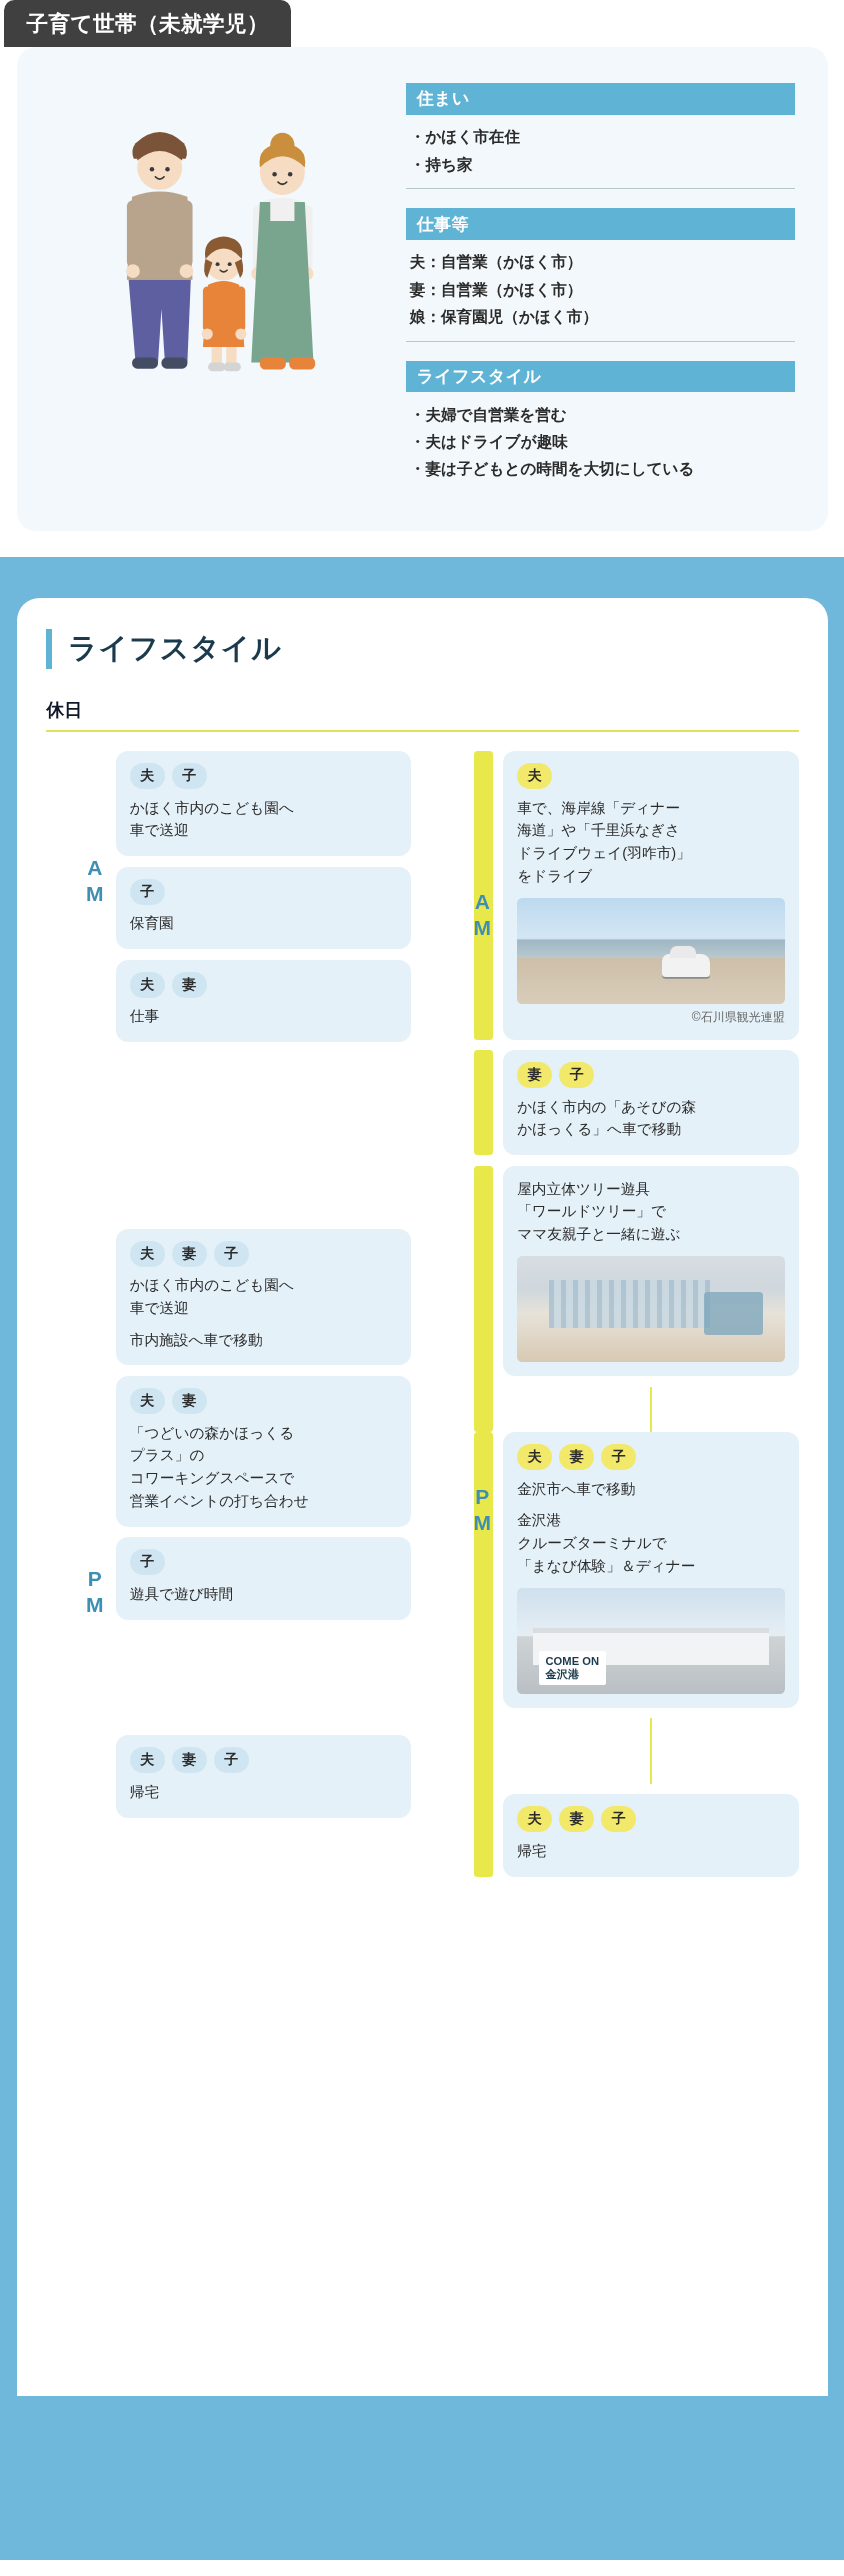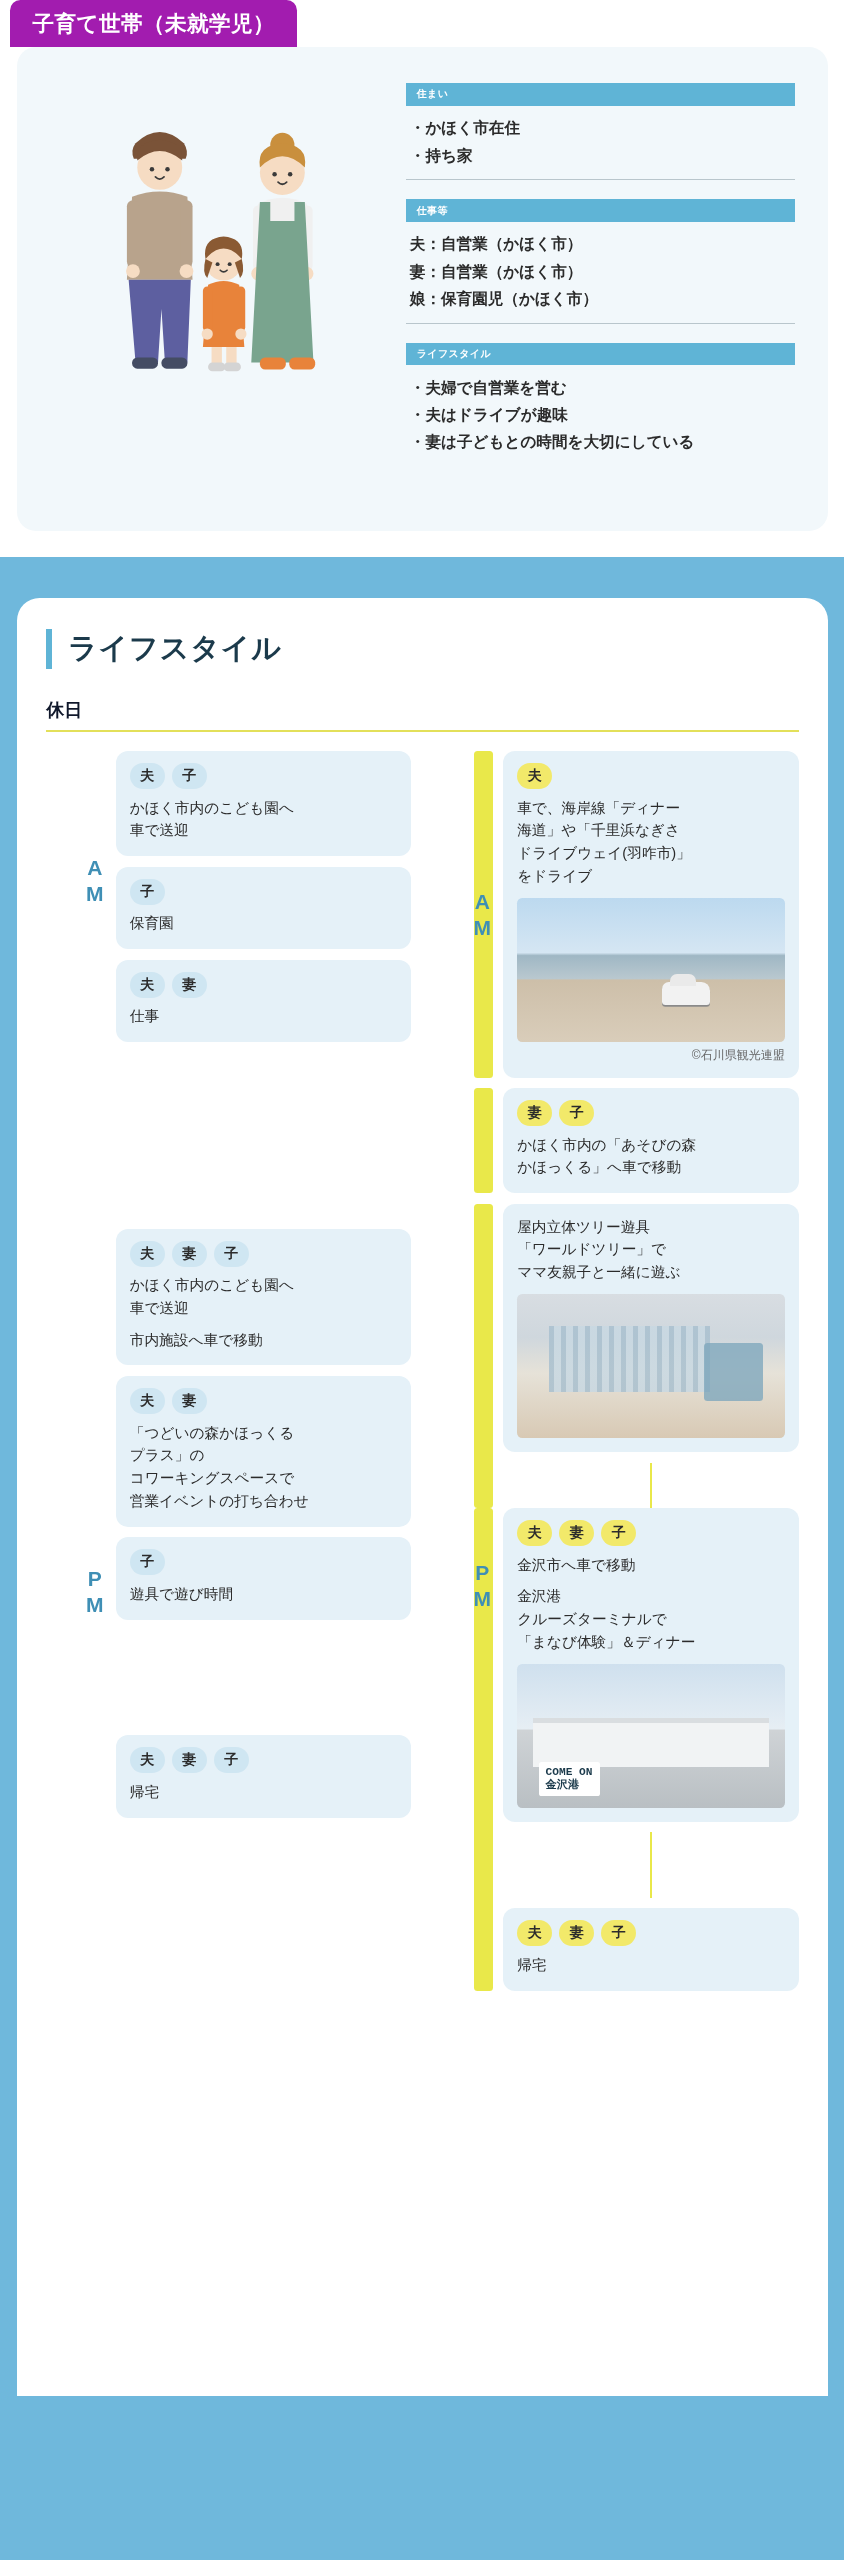--- a/index.html
+++ b/index.html
@@ -19,27 +19,27 @@
   }
 
   
   .top-wrap {
     background:#ffffff;
     padding: 0 0 0 0;
     position: relative;
   }
   .tab-title {
     display:inline-block;
-    background:#a21caf;
+    background:#404040;
     color:#ffffff;
     font-size: 21.6px;
     font-weight: bold;
     padding: 8.6px 22.5px 9.5px 22.5px;
     border-radius: 10.4px 10.4px 0 0;
-    margin-left: 10px;
+    margin-left: 4px;
     letter-spacing: 0.4px;
   }
   .profile-card {
     background:#f2f8fb;
     border-radius: 19px;
     margin: 0 17.3px 0 17.3px;
     padding: 29px 26px 29px 26px;
     display:flex;
     align-items:flex-start;
     min-height: 484px;
@@ -54,21 +54,21 @@
   }
   .info-col {
     flex:1 1 auto;
     padding-top: 7px;
     padding-right: 7px;
   }
   .info-block { margin-bottom: 19px; }
   .info-head {
     background:#5fb4d6;
     color:#ffffff;
-    font-size: 10px;
+    font-size: 17px;
     font-weight: bold;
     padding: 4.3px 10.4px;
     letter-spacing:0.4px;
   }
   .info-body { padding: 8.6px 3.5px 0 3.5px; }
   .info-line {
     font-size: 15.6px;
     line-height: 1.75;
     color:#2b2b2b;
     font-weight:bold;
@@ -173,24 +173,23 @@
   .card-text {
     font-size: 14.7px;
     line-height: 1.55;
     color:#2b2b2b;
     white-space: pre-line;
   }
   .card-text + .card-text { margin-top: 8.6px; }
   .photo {
     margin-top: 10.4px;
     border-radius: 5.2px;
-    height: 144px;
+    height: 106px;
     overflow:hidden;
     position:relative;
-    font-family:Liberation Mono, monospace;
   }
   .photo.beach {
     background: linear-gradient(#bcd9ef 0%, #d5e6f3 38%, #9fb7c4 40%, #b9c8cf 56%, #cdbfa9 57%, #d9cdba 100%);
   }
   .photo.beach .car {
     position:absolute; right: 28%; bottom: 26%;
     width: 48px; height: 22.5px; background:#f2f2f2; border-radius: 7px 8.6px 3.5px 3.5px;
     box-shadow: 0 1.7px 0 #8a8a8a;
   }
   .photo.beach .car:before {

